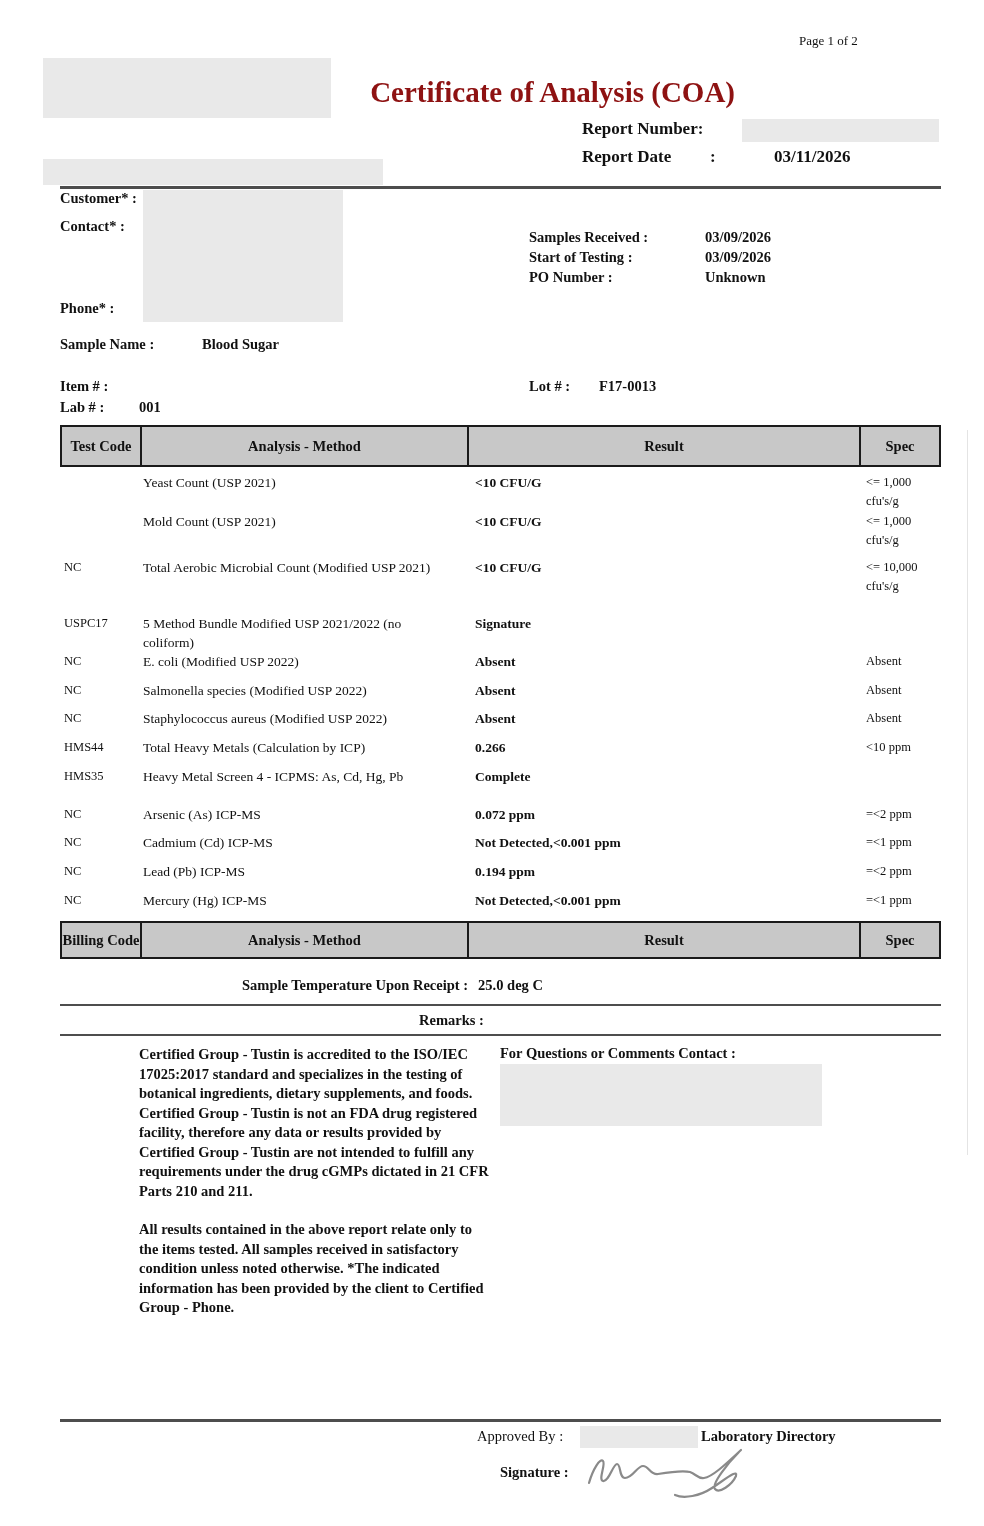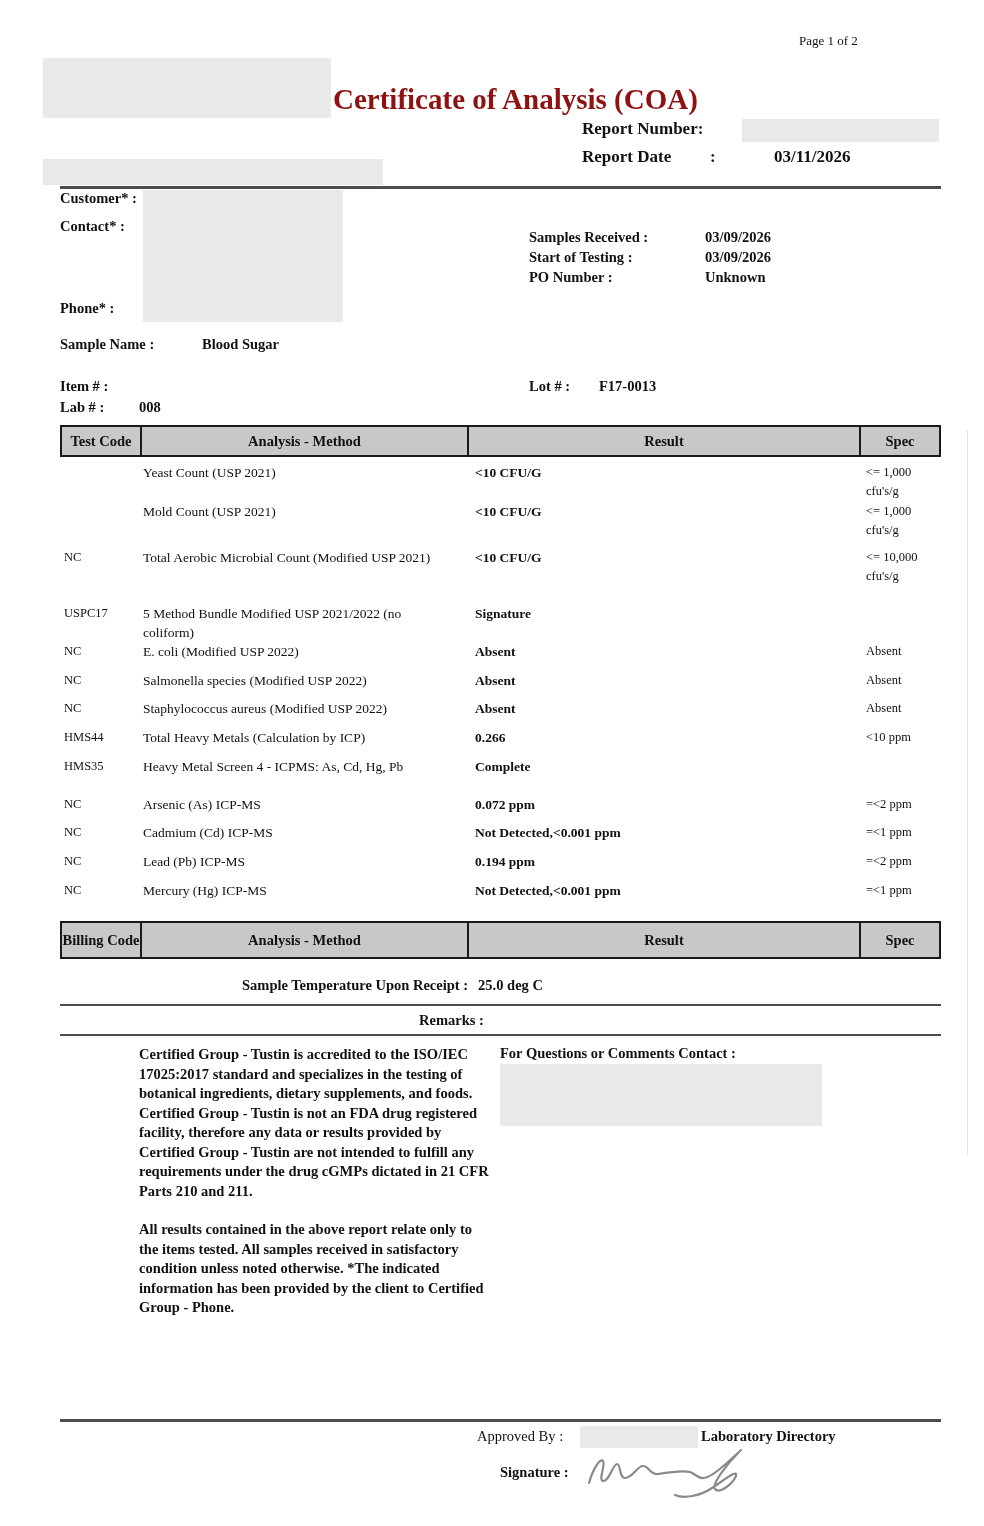--- a/index.html
+++ b/index.html
@@ -10,22 +10,22 @@
     font-family:"Liberation Serif", serif;
     color:#111;
     overflow:hidden;
   }
   .abs{position:absolute;}
   .redact{background:#e9e9e9;}
   .hr{background:#4d4d4d;}
   .edge-line{background:#e4e4e4;}
 
   .page-label{top:33px;left:799px;font-size:13px;}
-  .doc-title{top:76px;left:333px;width:402px;text-align:left;
-    font-size:29px;font-weight:bold;margin-top:7px;}
+  .doc-title{top:76px;left:333px;width:402px;text-align:right;
+    font-size:29px;font-weight:bold;}
   .rn-label{top:119px;left:582px;font-size:17px;font-weight:bold;}
   .rd-label{top:147px;left:582px;font-size:17px;font-weight:bold;}
   .rd-colon{top:147px;left:710px;font-size:17px;font-weight:bold;}
   .rd-value{top:147px;left:774px;font-size:17px;font-weight:bold;}
 
   .info{font-size:14.5px;font-weight:bold;}
 
   
   .tbl{left:60px;width:881px;}
   .thead{display:flex;border:2px solid #1a1a1a;background:#c8c8c8;
@@ -102,26 +102,26 @@
   <div class="abs info" style="top:269px;left:705px;">Unknown</div>
 
   <div class="abs info" style="top:300px;left:60px;">Phone* :</div>
   <div class="abs info" style="top:336px;left:60px;">Sample Name :</div>
   <div class="abs info" style="top:336px;left:202px;">Blood Sugar</div>
 
   <div class="abs info" style="top:378px;left:60px;">Item # :</div>
   <div class="abs info" style="top:378px;left:529px;">Lot # :</div>
   <div class="abs info" style="top:378px;left:599px;">F17-0013</div>
   <div class="abs info" style="top:399px;left:60px;">Lab # :</div>
-  <div class="abs info" style="top:399px;left:139px;">008</div>
+  <div class="abs info" style="top:399px;left:139px;">001</div>
 
   <div class="abs edge-line" style="top:430px;left:967px;width:1px;height:725px;"></div>
 
   <div class="abs tbl" style="top:425px;">
-    <div class="thead" style="height:32px;">
+    <div class="thead" style="height:42px;">
       <div class="hcell w-code">Test Code</div>
       <div class="hcell w-analysis">Analysis - Method</div>
       <div class="hcell w-result">Result</div>
       <div class="hcell w-spec">Spec</div>
     </div>
     <div class="tbody">
         <div class="trow">
           <div class="tcell col-code"></div>
           <div class="tcell col-analysis">Yeast Count (USP 2021)</div>
           <div class="tcell col-result">&lt;10 CFU/G</div>

